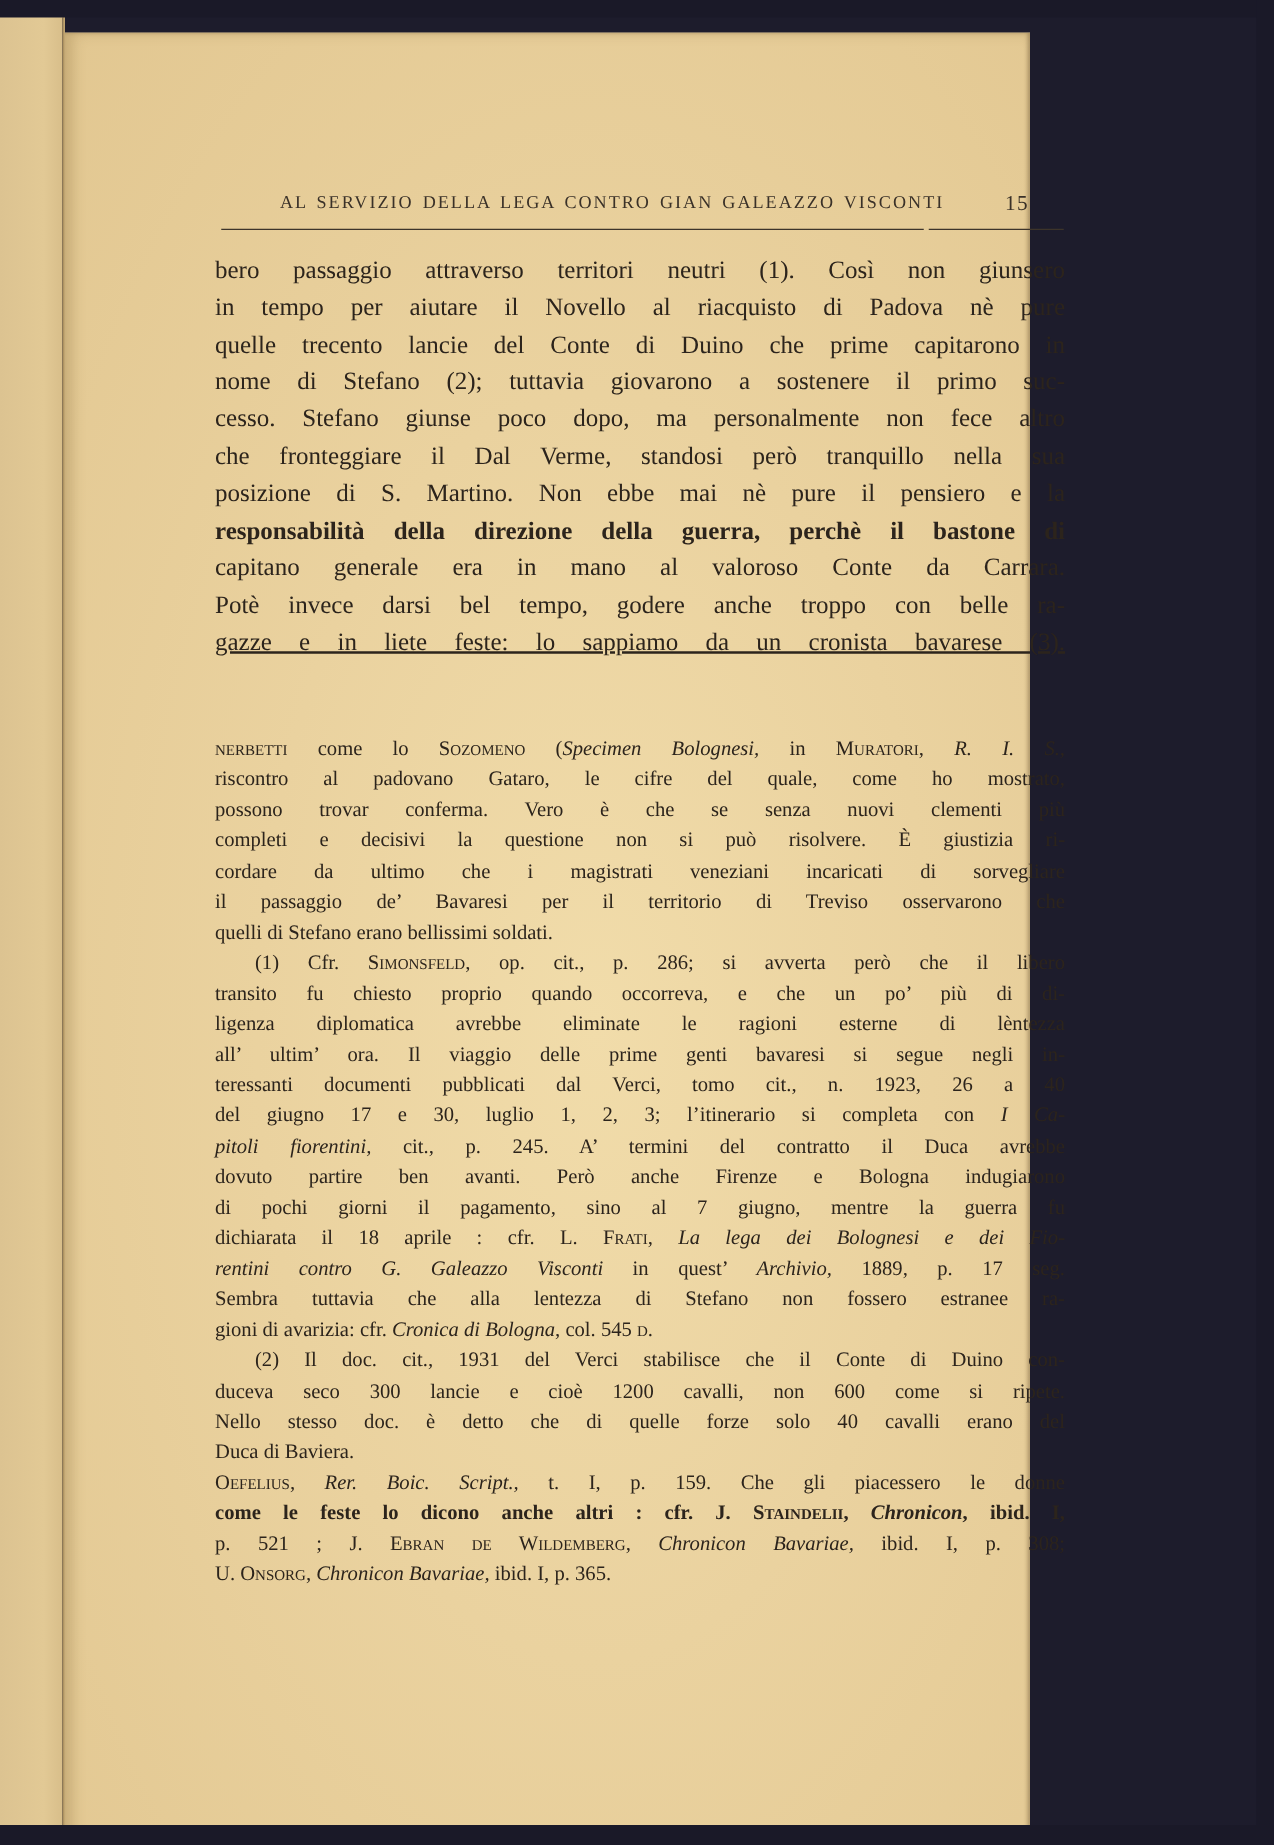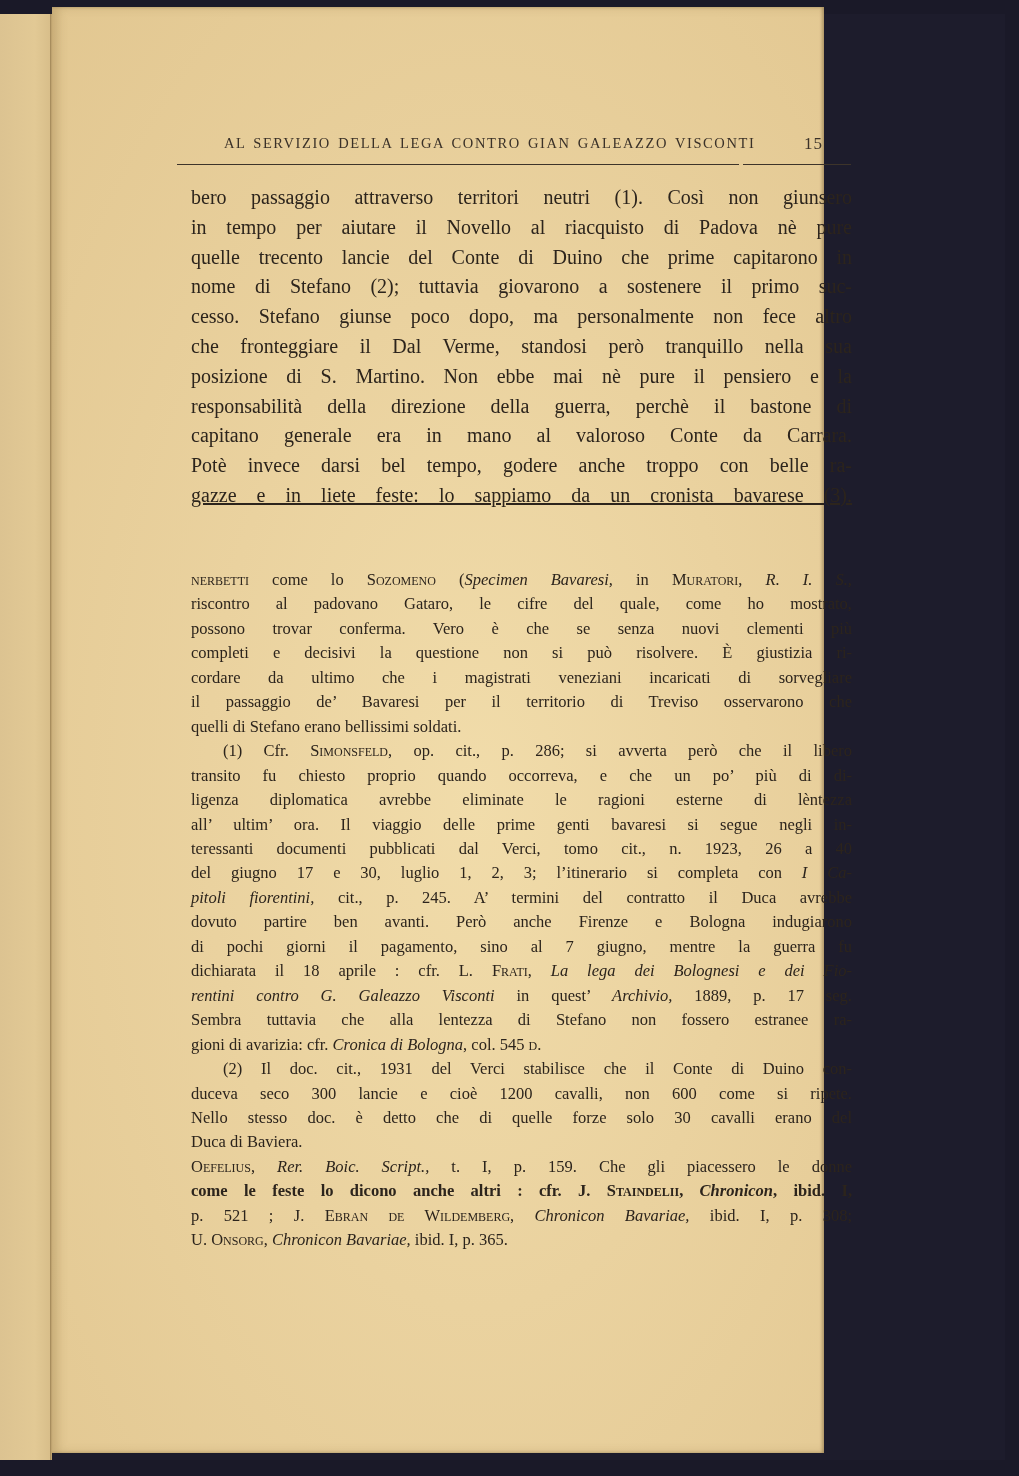--- a/index.html
+++ b/index.html
@@ -11,21 +11,21 @@
   .frame-top { position:absolute; left:0; top:0; width:1019px; height:14px; background:#1a1928; }
   .left-page {
     position:absolute; left:0; top:14px; width:50px; height:1446px;
     background:linear-gradient(90deg,#dcc391 0%,#e2c995 70%,#d8be8a 100%);
   }
   .spine {
     position:absolute; left:50px; top:14px; width:2px; height:1446px;
     background:linear-gradient(90deg,#9c8254,#c9ad78);
   }
   .page {
-    position:absolute; left:52px; top:7px; width:772px; height:1446px;
+    position:absolute; left:52px; top:26px; width:772px; height:1446px;
     background:radial-gradient(ellipse at 55% 55%, #f1dcaa 0%, #ead29f 45%, #e2c791 100%);
     box-shadow: inset 6px 0 10px rgba(120,90,40,0.25), inset -2px 0 3px rgba(80,60,30,0.35);
   }
   .frame-right { position:absolute; left:1005px; top:0; width:14px; height:1476px; background:#1a1928; }
   .frame-bottom { position:absolute; left:0; top:1460px; width:1019px; height:16px; background:#1a1928; }
 
   .running-head {
     position:absolute; left:0; top:128px; width:100%;
     color:#3a3128;
   }
@@ -40,21 +40,21 @@
     font-size:17px; letter-spacing:1px;
   }
   .rule-a { position:absolute; left:125px; top:29px; width:562px; height:1px; background:#3d342a; }
   .rule-b { position:absolute; left:691px; top:29px; width:108px; height:1px; background:#3d342a; }
 
   .body-text {
     position:absolute; left:120px; top:176px; width:680px;
     font-family:"Liberation Serif", serif;
     font-size:20px; line-height:29.8px; color:#2c241c;
   }
-  .line { display:block; white-space:nowrap; text-align:justify; text-align-last:justify;margin-left:19px; }
+  .line { display:block; white-space:nowrap; text-align:justify; text-align-last:justify; }
   .line.last { text-align-last:left; }
 
   .notes {
     position:absolute; left:120px; top:561px; width:680px;
     font-family:"Liberation Serif", serif;
     font-size:16.5px; line-height:24.45px; color:#2c241c;
   }
   .notes .line.indent { padding-left:32px; }
   .sc { font-variant:small-caps; }
   .it { font-style:italic; }
@@ -76,30 +76,30 @@
   </div>
 
   <div class="body-text">
     <span class="line"><span style="white-space: nowrap;">bero passaggio attraverso territori neutri (1). Così non giunsero</span></span>
     <span class="line"><span style="white-space: nowrap;">in tempo per aiutare il Novello al riacquisto di Padova nè pure</span></span>
     <span class="line"><span style="white-space: nowrap;">quelle trecento lancie del Conte di Duino che prime capitarono in</span></span>
     <span class="line"><span style="white-space: nowrap;">nome di Stefano (2); tuttavia giovarono a sostenere il primo suc-</span></span>
     <span class="line"><span style="white-space: nowrap;">cesso. Stefano giunse poco dopo, ma personalmente non fece altro</span></span>
     <span class="line"><span style="white-space: nowrap;">che fronteggiare il Dal Verme, standosi però tranquillo nella sua</span></span>
     <span class="line"><span style="white-space: nowrap;">posizione di S. Martino. Non ebbe mai nè pure il pensiero e la</span></span>
-    <span class="line"><span style="white-space: nowrap;">responsabilità della direzione della guerra, perchè il bastone di</span></span>
+    <span class="line"><span style="white-space: nowrap; font-weight: bold;">responsabilità della direzione della guerra, perchè il bastone di</span></span>
     <span class="line"><span style="white-space: nowrap;">capitano generale era in mano al valoroso Conte da Carrara.</span></span>
     <span class="line"><span style="white-space: nowrap;">Potè invece darsi bel tempo, godere anche troppo con belle ra-</span></span>
     <span class="line"><span style="white-space: nowrap; text-decoration: underline;">gazze e in liete feste: lo sappiamo da un cronista bavarese (3).</span></span>
   </div>
 
   <div class="notes">
 
     <div>
-      <span class="line"><span style="white-space: nowrap;"><span class="sc">nerbetti</span><span> come lo </span><span class="sc">Sozomeno</span><span> (</span><span class="it">Specimen Bavaresi,</span><span> in </span><span class="sc">Muratori</span><span>, </span><span class="it">R. I. S.,</span></span></span>
+      <span class="line"><span style="white-space: nowrap;"><span class="sc">nerbetti</span><span> come lo </span><span class="sc">Sozomeno</span><span> (</span><span class="it">Specimen Bolognesi,</span><span> in </span><span class="sc">Muratori</span><span>, </span><span class="it">R. I. S.,</span></span></span>
       <span class="line"><span style="white-space: nowrap;">riscontro al padovano Gataro, le cifre del quale, come ho mostrato,</span></span>
       <span class="line"><span style="white-space: nowrap;">possono trovar conferma. Vero è che se senza nuovi clementi più</span></span>
       <span class="line"><span style="white-space: nowrap;">completi e decisivi la questione non si può risolvere. È giustizia ri-</span></span>
       <span class="line"><span style="white-space: nowrap;">cordare da ultimo che i magistrati veneziani incaricati di sorvegliare</span></span>
       <span class="line"><span style="white-space: nowrap;">il passaggio de’ Bavaresi per il territorio di Treviso osservarono che</span></span>
       <span class="line last">quelli di Stefano erano bellissimi soldati.</span>
     </div>
 
     <div>
       <span class="line indent"><span style="white-space: nowrap;"><span>(1) Cfr. </span><span class="sc">Simonsfeld</span><span>, op. cit., p. 286; si avverta però che il libero</span></span></span>
@@ -113,21 +113,21 @@
       <span class="line"><span style="white-space: nowrap;">di pochi giorni il pagamento, sino al 7 giugno, mentre la guerra fu</span></span>
       <span class="line"><span style="white-space: nowrap; letter-spacing: -0.000214041px;"><span>dichiarata il 18 aprile : cfr. L. </span><span class="sc">Frati</span><span>, </span><span class="it">La lega dei Bolognesi e dei Fio-</span></span></span>
       <span class="line"><span style="white-space: nowrap; letter-spacing: -0.000217014px;"><span class="it">rentini contro G. Galeazzo Visconti</span><span> in quest’ </span><span class="it">Archivio,</span><span> 1889, p. 17 seg.</span></span></span>
       <span class="line"><span style="white-space: nowrap;">Sembra tuttavia che alla lentezza di Stefano non fossero estranee ra-</span></span>
       <span class="line last"><span>gioni di avarizia: cfr. </span><span class="it">Cronica di Bologna</span><span>, col. 545 </span><span class="sc">d</span><span>.</span></span>
     </div>
 
     <div>
       <span class="line indent"><span style="white-space: nowrap;">(2) Il doc. cit., 1931 del Verci stabilisce che il Conte di Duino con-</span></span>
       <span class="line"><span style="white-space: nowrap;">duceva seco 300 lancie e cioè 1200 cavalli, non 600 come si ripete.</span></span>
-      <span class="line"><span style="white-space: nowrap;">Nello stesso doc. è detto che di quelle forze solo 30 cavalli erano del</span></span>
+      <span class="line"><span style="white-space: nowrap;">Nello stesso doc. è detto che di quelle forze solo 40 cavalli erano del</span></span>
       <span class="line last">Duca di Baviera.</span>
     </div>
 
     <div>
       <span class="line"><span style="white-space: nowrap;"><span class="sc">Oefelius</span><span>, </span><span class="it">Rer. Boic. Script.,</span><span> t. I, p. 159. Che gli piacessero le donne</span></span></span>
       <span class="line"><span style="white-space: nowrap; font-weight: bold;"><span>come le feste lo dicono anche altri : cfr. J. </span><span class="sc">Staindelii</span><span>, </span><span class="it">Chronicon</span><span>, ibid. I,</span></span></span>
       <span class="line"><span style="white-space: nowrap; letter-spacing: -0.000226449px;"><span>p. 521 ; J. </span><span class="sc">Ebran de Wildemberg</span><span>, </span><span class="it">Chronicon Bavariae,</span><span> ibid. I, p. 308;</span></span></span>
       <span class="line last"><span>U. </span><span class="sc">Onsorg</span><span>, </span><span class="it">Chronicon Bavariae,</span><span> ibid. I, p. 365.</span></span>
     </div>
   </div>

